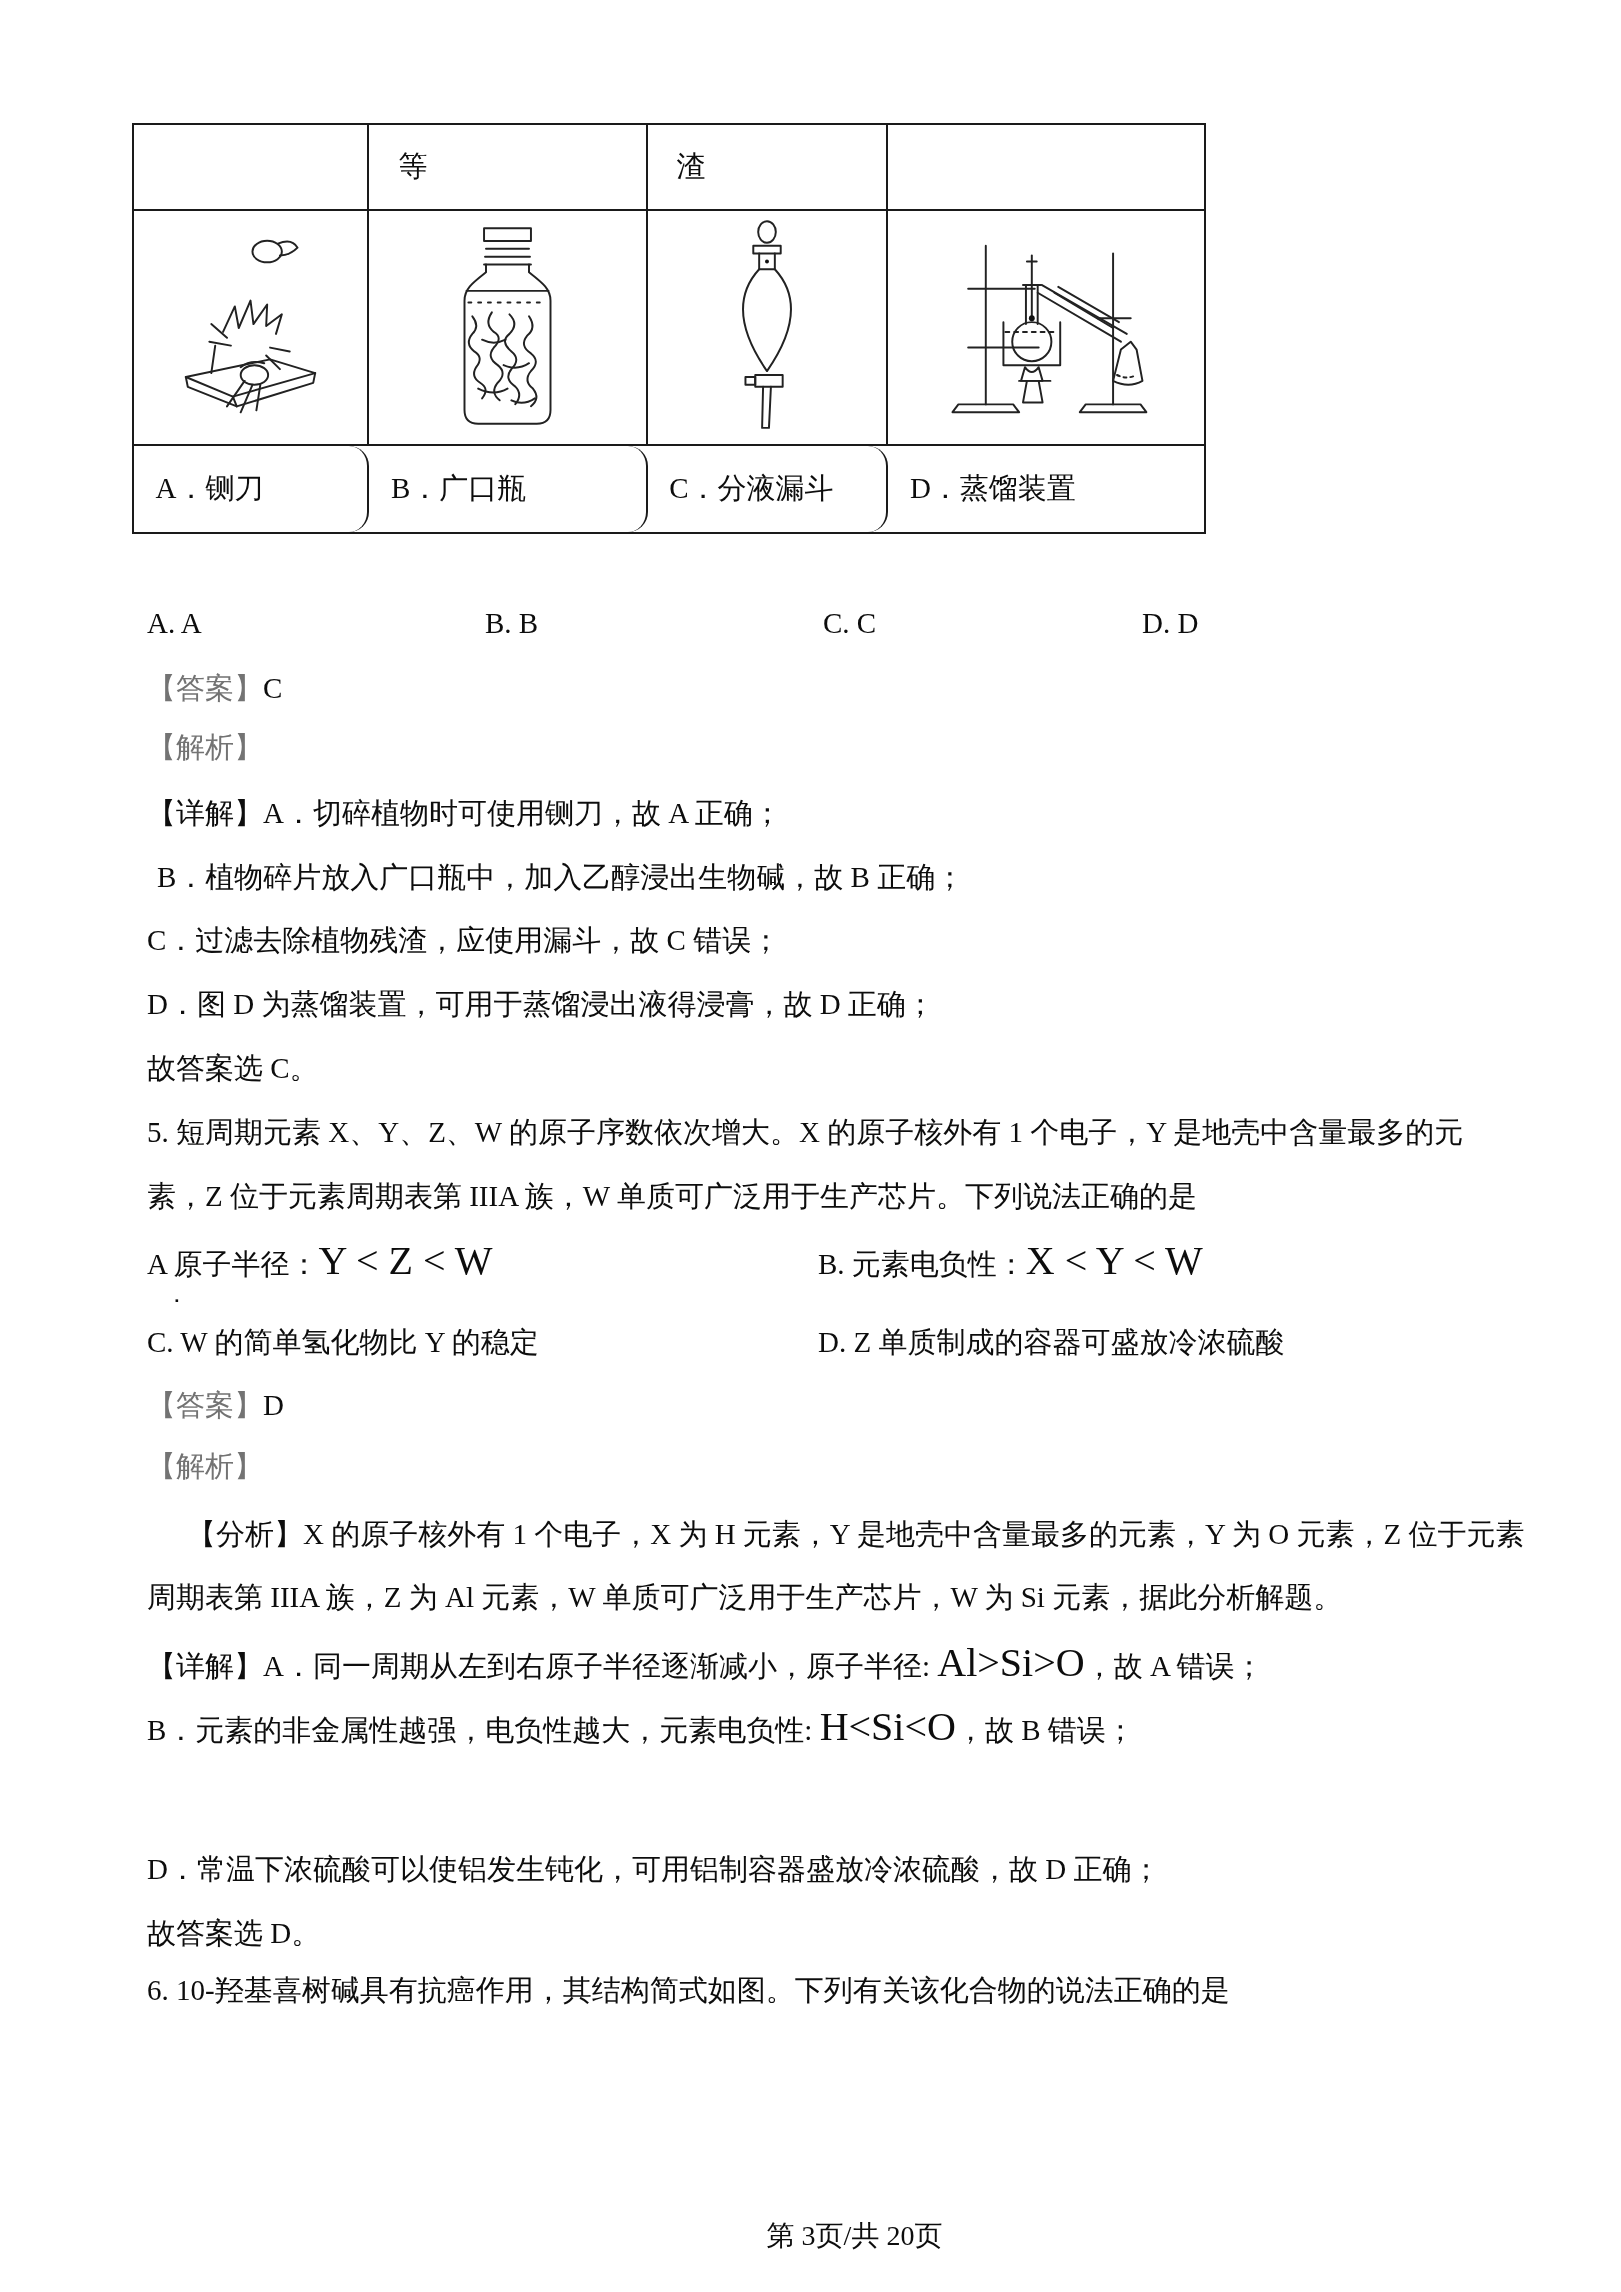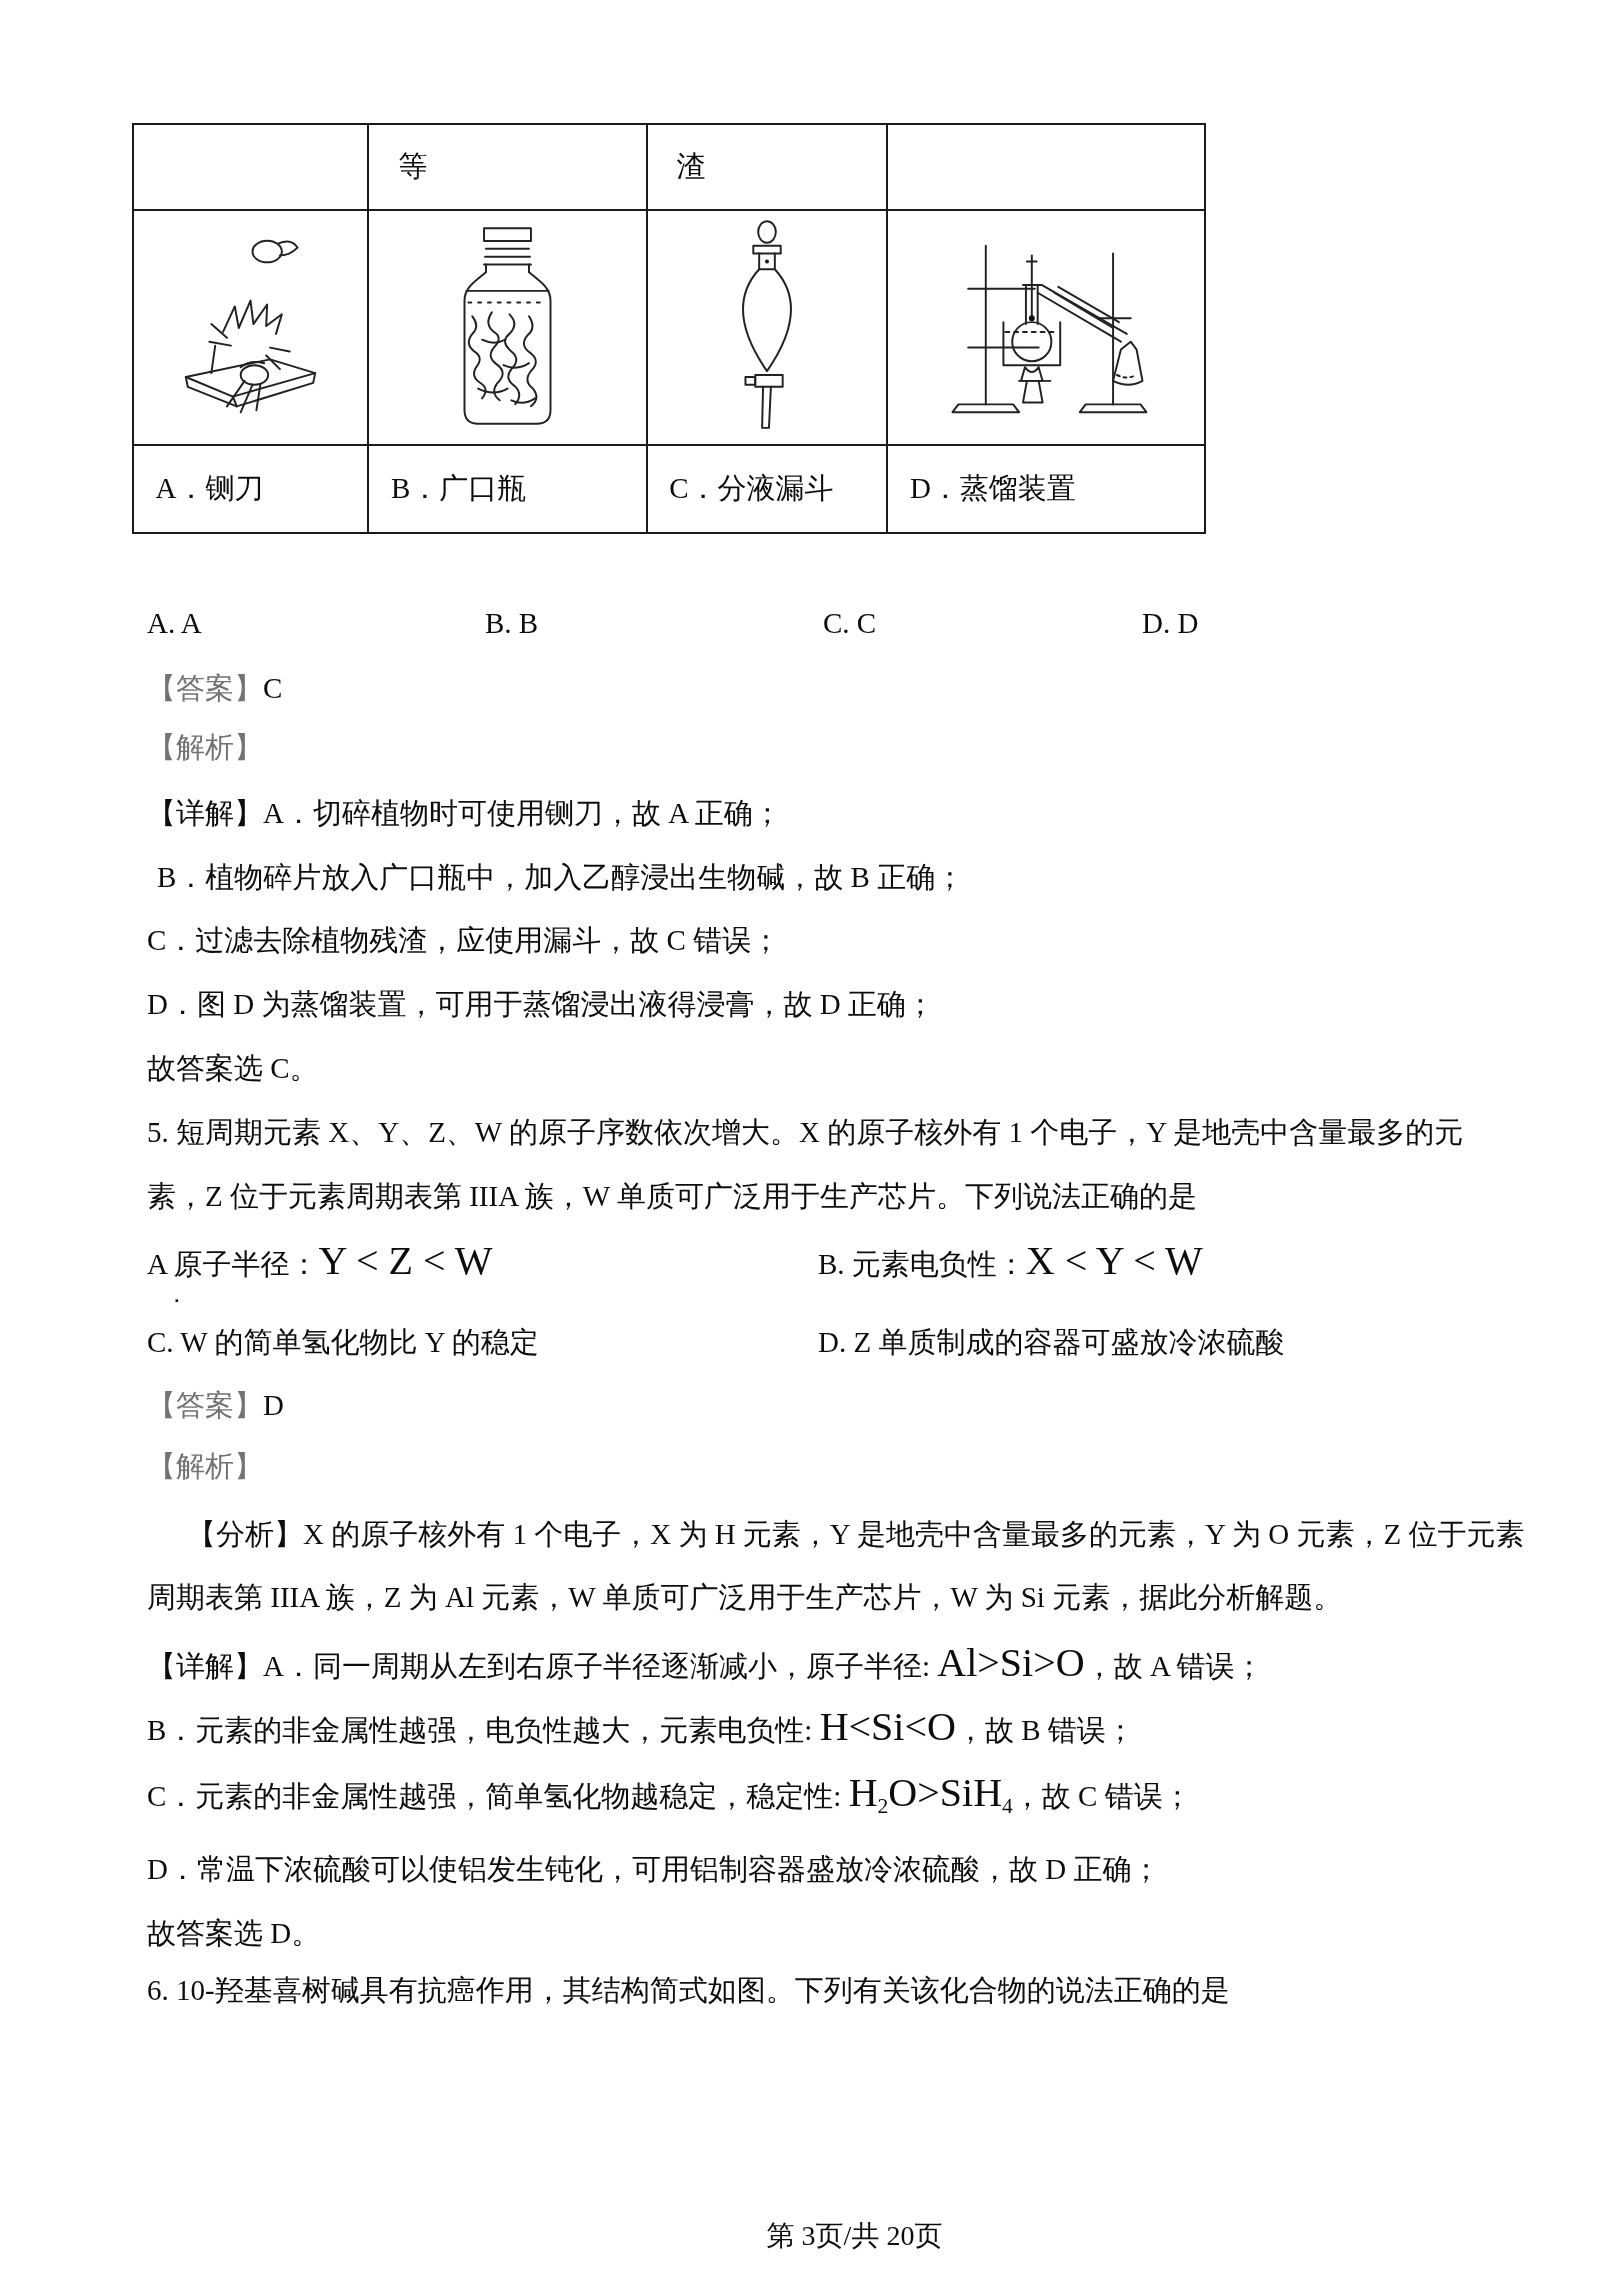--- a/index.html
+++ b/index.html
@@ -24,21 +24,21 @@
     border-right:2px solid #1a1a1a;
     border-bottom:2px solid #1a1a1a;
     box-sizing:border-box;
     display:flex;align-items:center;
     font-size:29px;
   }
   .cell.last-col{border-right:none;}
   .cell.last-row{border-bottom:none;}
   .cell.head{padding-left:29px;}
   .cell.img{justify-content:center;}
-  .cell.lbl{padding-left:21.6px;}
+  .cell.lbl{padding-left:21.6px;border-radius:20px;}
   svg{display:block;}
   .sk{fill:none;stroke:#222;stroke-width:2;stroke-linecap:round;stroke-linejoin:round;}
   .skb{fill:#111;stroke:none;}
   
   .para{
     position:absolute;
     white-space:nowrap;
     font-size:29px;
     line-height:1.2;
   }
@@ -203,23 +203,20 @@
     <span>【分析】</span><span>X 的原子核外有 1 个电子，X 为 H 元素，Y 是地壳中含量最多的元素，Y 为 O 元素，Z 位于元素</span>
   </div>
   <div class="para" style="left:147px;top:1580px;">周期表第 IIIA 族，Z 为 Al 元素，W 单质可广泛用于生产芯片，W 为 Si 元素，据此分析解题。</div>
 
   <div class="para" style="left:147px;top:1639px;">
     <span>【详解】</span><span>A．同一周期从左到右原子半径逐渐减小，原子半径: </span><span class="math">Al&gt;Si&gt;O</span><span>，故 A 错误；</span>
   </div>
   <div class="para" style="left:147px;top:1703px;">
     <span>B．元素的非金属性越强，电负性越大，元素电负性: </span><span class="math">H&lt;Si&lt;O</span><span>，故 B 错误；</span>
   </div>
-  <div class="para" style="left:147px;top:1769px;">
-    <span>C．元素的非金属性越强，简单氢化物越稳定，稳定性: </span><span class="math">H</span><span class="math sub">2</span><span class="math">O&gt;SiH</span><span class="math sub">4</span><span>，故 C 错误；</span>
-  </div>
   <div class="para" style="left:147px;top:1852px;">D．常温下浓硫酸可以使铝发生钝化，可用铝制容器盛放冷浓硫酸，故 D 正确；</div>
   <div class="para" style="left:147px;top:1916px;">故答案选 D。</div>
 
   <div class="para" style="left:147px;top:1973px;">6. 10-羟基喜树碱具有抗癌作用，其结构简式如图。下列有关该化合物的说法正确的是</div>
 
   <div class="footer">第 3页/共 20页</div>
 
 </div>
 
 

